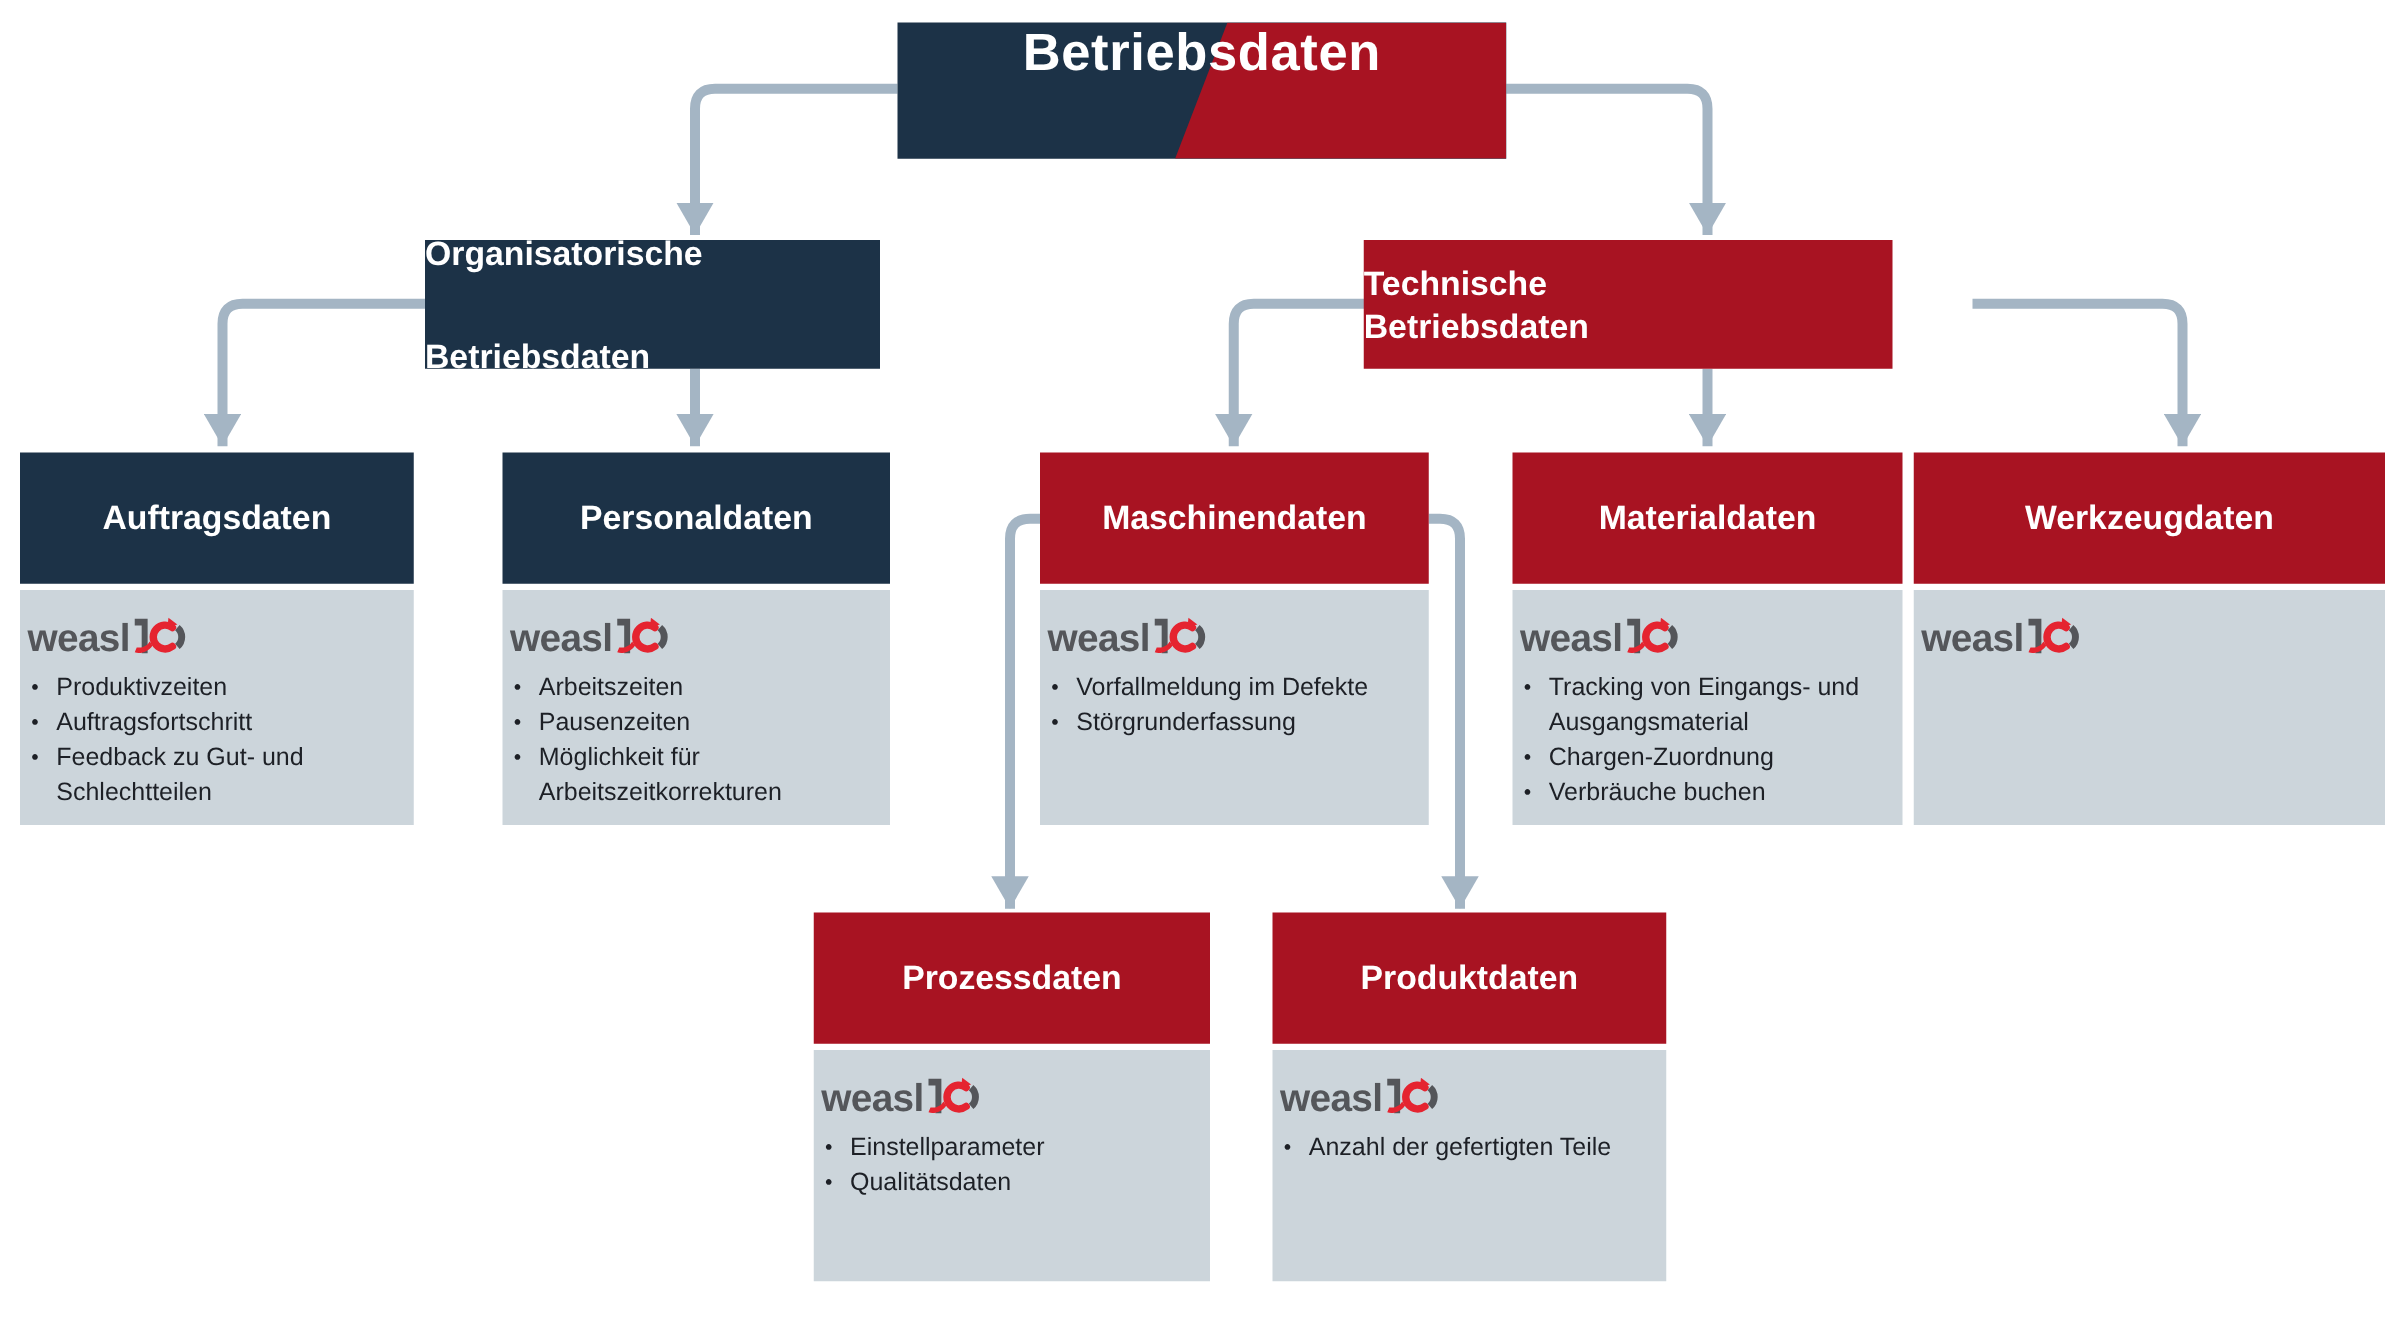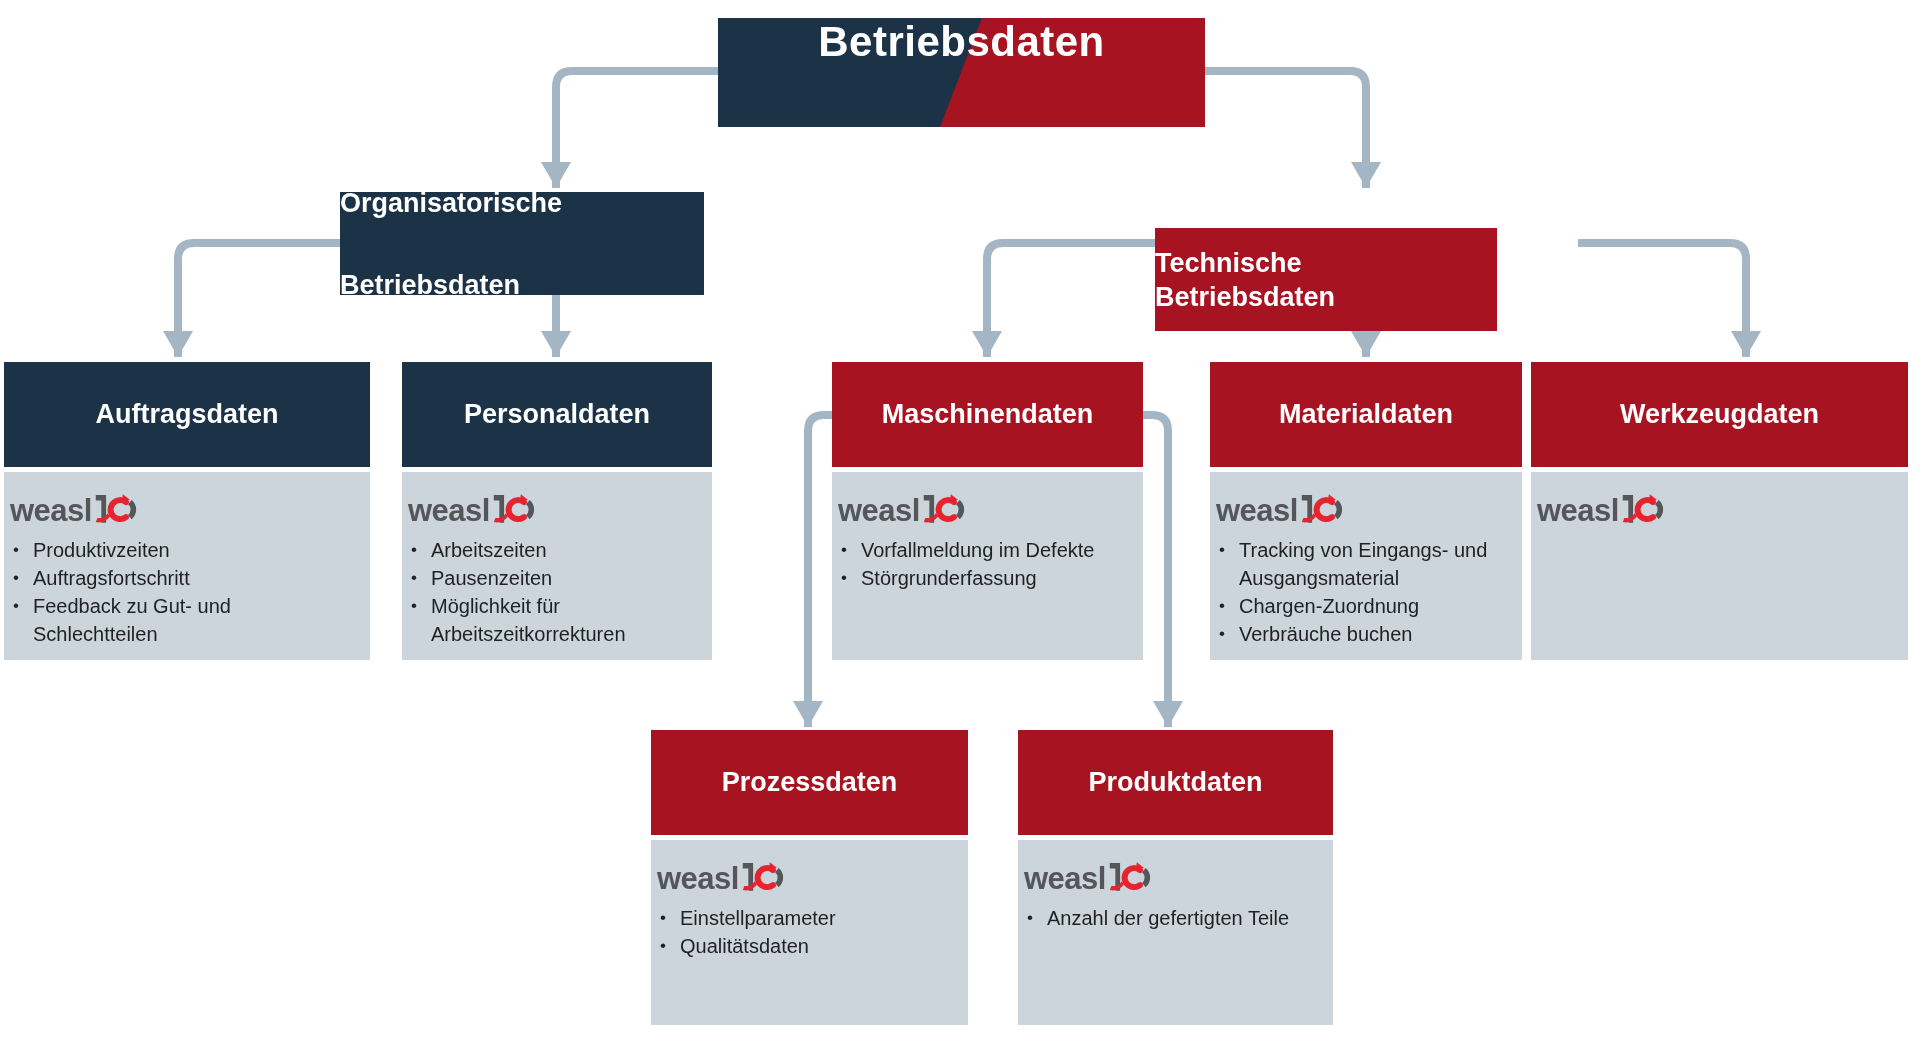--- a/index.html
+++ b/index.html
@@ -27,21 +27,21 @@
     clip-path:polygon(54.2% 0, 100% 0, 100% 100%, 45.6% 100%);
   }
   .root-label {
     position:relative; z-index:3;
     color:var(--white); font-size:42px; font-weight:bold; letter-spacing:0.5px;
   }
 
   .branch { height:103px; flex-direction:column; }
   .branch-line { display:block; color:var(--white); font-size:27px; font-weight:bold; line-height:34px; }
   .branch-org  { left:340px;  top:192px; width:364px;gap:48px; }
-  .branch-tech { left:1155px; top:192px; width:342px;margin-top:36px; }
+  .branch-tech { left:1091px; top:192px; width:423px; }
 
   .card { position:absolute; z-index:2; }
   .card-header {
     height:105px; display:flex; align-items:center; justify-content:center;
     color:var(--white); font-size:27px; font-weight:bold; text-align:center;
   }
   .card-body {
     margin-top:5px; background:var(--card_body);
     padding:16px 18px 0 4px;
   }
@@ -98,21 +98,21 @@
 
   <div class="node branch branch-org navy-bg">
     <span class="branch-line">Organisatorische</span>
     <span class="branch-line">Betriebsdaten</span>
   </div>
   <div class="node branch branch-tech red-bg">
     <span class="branch-line">Technische</span>
     <span class="branch-line">Betriebsdaten</span>
   </div>
 
-  <div class="card row1" style="left:4px; top:362px; width:366px;">
+  <div class="card row1" style="left:16px; top:362px; width:315px;">
     <div class="card-header navy-bg">Auftragsdaten</div>
     <div class="card-body">
       <div class="logo">
         <span class="logo-text">weasl</span>
         <svg class="logo-icon" width="46" height="40" viewBox="0 0 58 42">
           <path class="lg" d="M14 2 V37 H8 V9 H1 V2 Z"></path>
           <path class="lr-stroke" d="M39 11 A 12 12 0 1 0 39 30"></path>
           <path class="lr" d="M35 1 L44 8 L34 11 Z"></path>
           <path class="lr" d="M19 29 C 15 35 7 38 1 36 L 3 31 C 9 32 14 29 16 25 Z"></path>
           <path class="lg-stroke" d="M44 11 A 12.5 12.5 0 0 1 44 30"></path>

